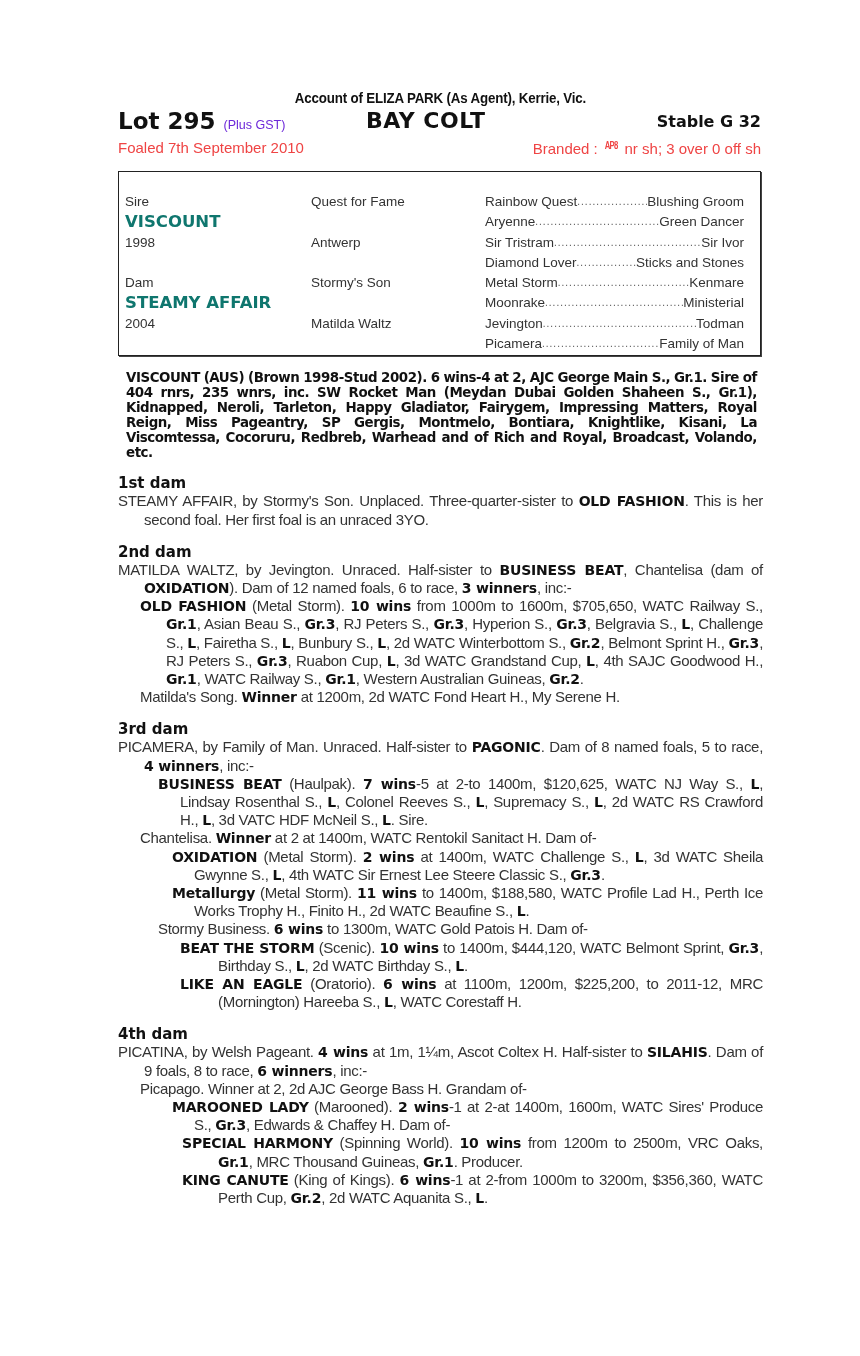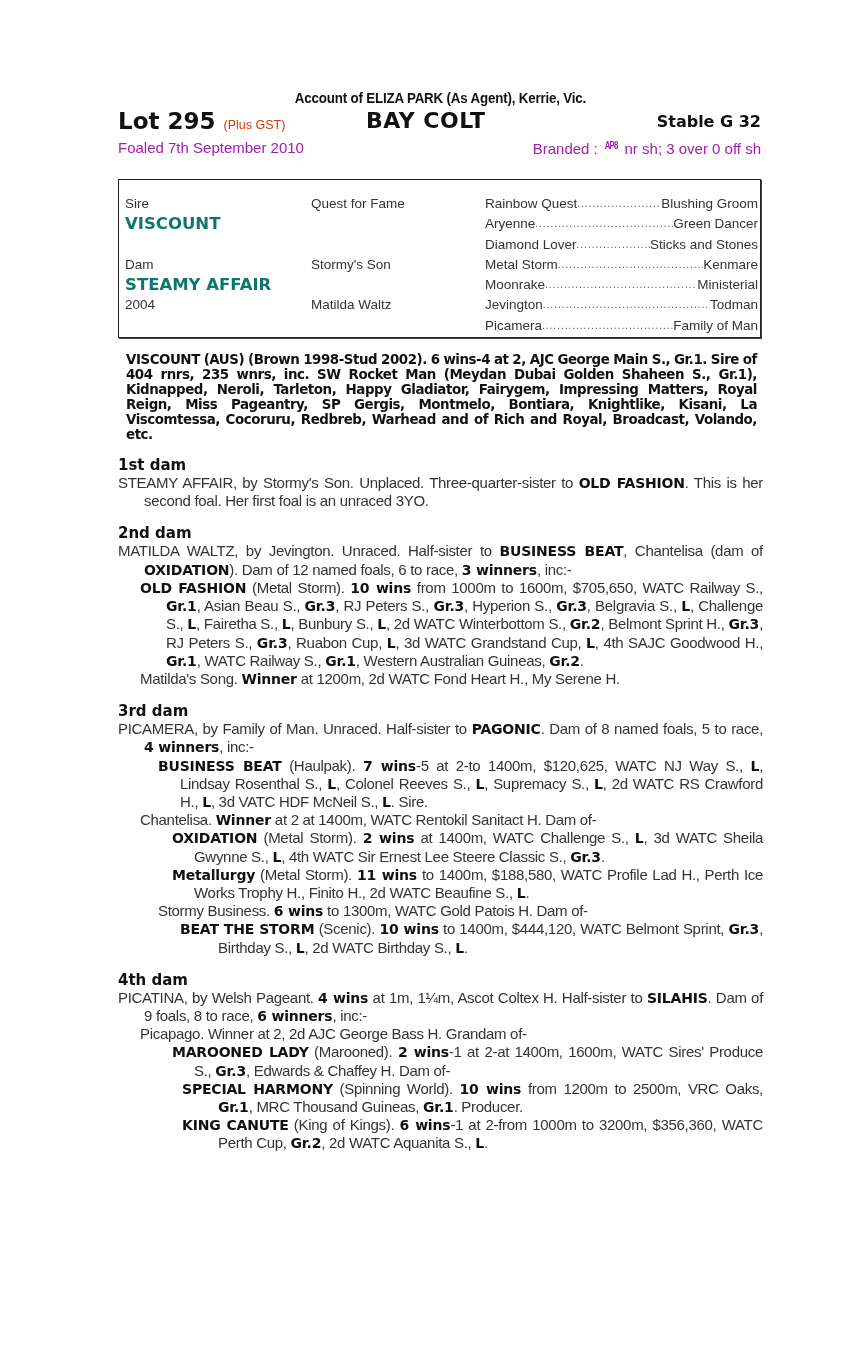--- a/index.html
+++ b/index.html
@@ -1,33 +1,33 @@
 <!DOCTYPE html>
 <html><head>
 <meta charset="utf-8">
 <style>
   html, body { margin: 0; padding: 0; background: #ffffff; }
   body { width: 860px; height: 1356px; position: relative; color: #111; font-family: "Liberation Sans", sans-serif; }
   .page { position: absolute; left: 118px; top: 88px; width: 645px; }
   .account { text-align: center; font-weight: bold; font-size: 15.5px; letter-spacing: -0.2px; transform: scaleX(0.86); transform-origin: center; height: 20px; line-height: 20px; }
   .lotrow { position: relative; height: 28px; }
   .lot { position: absolute; left: 0; top: 0; font-weight: bold; font-size: 23px; font-family: "DejaVu Sans", sans-serif; }
-  .lot small { font-weight: normal; font-size: 12.5px; font-family: "Liberation Sans", sans-serif; color: #c2410c; }
+  .lot small { font-weight: normal; font-size: 12.5px; font-family: "Liberation Sans", sans-serif; color: #6d28d9; }
   .colt { position: absolute; left: 248px; top: 0; font-weight: bold; font-size: 22px; font-family: "DejaVu Sans", sans-serif; letter-spacing: 0.5px; }
   .stable { position: absolute; right: 2px; top: 4px; font-weight: bold; font-size: 16px; font-family: "DejaVu Sans", sans-serif; }
-  .foaledrow { position: relative; height: 26px; font-size: 15px; color: #a21caf; }
+  .foaledrow { position: relative; height: 26px; font-size: 15px; color: #ef4444; }
   .foaled { position: absolute; left: 0; top: 3px; }
   .branded { position: absolute; right: 2px; top: 3px; }
   .brand-mark { font-size: 11px; font-weight: bold; vertical-align: 5px; letter-spacing: -1px; transform: scaleX(0.7); display: inline-block; }
-  .pedbox { border: 1.5px solid #222; box-shadow: 1px 1px 0 #444; margin-top: 17px; width: 641px; padding: 14px 0 1px 0; }
+  .pedbox { border: 1.5px solid #222; box-shadow: 1px 1px 0 #444; margin-top: 9px; width: 641px; padding: 20px 0 1px 0; }
   .pedrow { position: relative; height: 20.3px; font-size: 13.5px; color: #333; }
   .pc1 { position: absolute; left: 6px; top: 2px; }
   .pc1.bold { font-weight: bold; font-size: 16.5px; font-family: "DejaVu Sans", sans-serif; color: #0f766e; top: 0; }
   .pc2 { position: absolute; left: 192px; top: 2px; }
-  .pc3 { position: absolute; left: 366px; right: 2px; top: 2px; display: flex; }
+  .pc3 { position: absolute; left: 366px; right: 16px; top: 2px; display: flex; }
   .pc3 .a { white-space: nowrap; }
   .pc3 .dots { flex: 1; overflow: hidden; white-space: nowrap; font-size: 10px; color: #555; letter-spacing: 1px; line-height: 16px; }
   .pc3 .dots::before { content: "................................................................................................................"; }
   .pc3 .b { white-space: nowrap; }
   .sirepara { margin-top: 14px; font-weight: bold; font-family: "DejaVu Sans", sans-serif; font-size: 13.4px; line-height: 15px; text-align: justify; padding: 0 6px 0 8px; letter-spacing: -0.45px; word-spacing: -0.5px; }
   .sect { margin-top: 14px; }
   .sect h3 { margin: 0; font-family: "DejaVu Sans", sans-serif; font-size: 15px; font-weight: bold; height: 18px; line-height: 18px; }
   .para { font-size: 15px; line-height: 18.2px; color: #333; text-align: justify; letter-spacing: -0.3px; }
   .para b, .para strong { color: #111; font-family: "DejaVu Sans", sans-serif; font-size: 14px; letter-spacing: -0.2px; }
   .l0 { padding-left: 26px; text-indent: -26px; }
@@ -71,20 +71,29 @@
           <span class="b">Blushing Groom</span>
         </span>
       </div>
       <div class="pedrow">
         <span class="pc1 bold">VISCOUNT</span>
         <span class="pc2"></span>
         <span class="pc3">
           <span class="a">Aryenne</span>
           <span class="dots"></span>
           <span class="b">Green Dancer</span>
+        </span>
+      </div>
+      <div class="pedrow">
+        <span class="pc1">1998</span>
+        <span class="pc2">Antwerp</span>
+        <span class="pc3">
+          <span class="a">Sir Tristram</span>
+          <span class="dots"></span>
+          <span class="b">Sir Ivor</span>
         </span>
       </div>
       <div class="pedrow">
         <span class="pc1"></span>
         <span class="pc2"></span>
         <span class="pc3">
           <span class="a">Diamond Lover</span>
           <span class="dots"></span>
           <span class="b">Sticks and Stones</span>
         </span>
@@ -142,20 +151,21 @@
       </div>
       <div class="sect">
         <h3>3rd dam</h3>
         <div class="para l0"><span>PICAMERA, by Family of Man. Unraced. Half-sister to </span><b>PAGONIC</b><span>. Dam of 8 named foals, 5 to race, </span><b>4 winners</b><span>, inc:-</span></div>
         <div class="para l2"><b>BUSINESS BEAT</b><span> (Haulpak). </span><b>7 wins</b><span>-5 at 2-to 1400m, $120,625, WATC NJ Way S., </span><b>L</b><span>, Lindsay Rosenthal S., </span><b>L</b><span>, Colonel Reeves S., </span><b>L</b><span>, Supremacy S., </span><b>L</b><span>, 2d WATC RS Crawford H., </span><b>L</b><span>, 3d VATC HDF McNeil S., </span><b>L</b><span>. Sire.</span></div>
         <div class="para l1"><span>Chantelisa. </span><b>Winner</b><span> at 2 at 1400m, WATC Rentokil Sanitact H. Dam of-</span></div>
         <div class="para l3"><b>OXIDATION</b><span> (Metal Storm). </span><b>2 wins</b><span> at 1400m, WATC Challenge S., </span><b>L</b><span>, 3d WATC Sheila Gwynne S., </span><b>L</b><span>, 4th WATC Sir Ernest Lee Steere Classic S., </span><b>Gr.3</b><span>.</span></div>
         <div class="para l3"><b>Metallurgy</b><span> (Metal Storm). </span><b>11 wins</b><span> to 1400m, $188,580, WATC Profile Lad H., Perth Ice Works Trophy H., Finito H., 2d WATC Beaufine S., </span><b>L</b><span>.</span></div>
         <div class="para l2"><span>Stormy Business. </span><b>6 wins</b><span> to 1300m, WATC Gold Patois H. Dam of-</span></div>
         <div class="para l4"><b>BEAT THE STORM</b><span> (Scenic). </span><b>10 wins</b><span> to 1400m, $444,120, WATC Belmont Sprint, </span><b>Gr.3</b><span>, Birthday S., </span><b>L</b><span>, 2d WATC Birthday S., </span><b>L</b><span>.</span></div>
+        <div class="para l4"><b>LIKE AN EAGLE</b><span> (Oratorio). </span><b>6 wins</b><span> at 1100m, 1200m, $225,200, to 2011-12, MRC (Mornington) Hareeba S., </span><b>L</b><span>, WATC Corestaff H.</span></div>
       </div>
       <div class="sect">
         <h3>4th dam</h3>
         <div class="para l0"><span>PICATINA, by Welsh Pageant. </span><b>4 wins</b><span> at 1m, 1¼m, Ascot Coltex H. Half-sister to </span><b>SILAHIS</b><span>. Dam of 9 foals, 8 to race, </span><b>6 winners</b><span>, inc:-</span></div>
         <div class="para l1"><span>Picapago. Winner at 2, 2d AJC George Bass H. Grandam of-</span></div>
         <div class="para l3"><b>MAROONED LADY</b><span> (Marooned). </span><b>2 wins</b><span>-1 at 2-at 1400m, 1600m, WATC Sires' Produce S., </span><b>Gr.3</b><span>, Edwards &amp; Chaffey H. Dam of-</span></div>
         <div class="para l5"><b>SPECIAL HARMONY</b><span> (Spinning World). </span><b>10 wins</b><span> from 1200m to 2500m, VRC Oaks, </span><b>Gr.1</b><span>, MRC Thousand Guineas, </span><b>Gr.1</b><span>. Producer.</span></div>
         <div class="para l5"><b>KING CANUTE</b><span> (King of Kings). </span><b>6 wins</b><span>-1 at 2-from 1000m to 3200m, $356,360, WATC Perth Cup, </span><b>Gr.2</b><span>, 2d WATC Aquanita S., </span><b>L</b><span>.</span></div>
       </div>
     </div>

